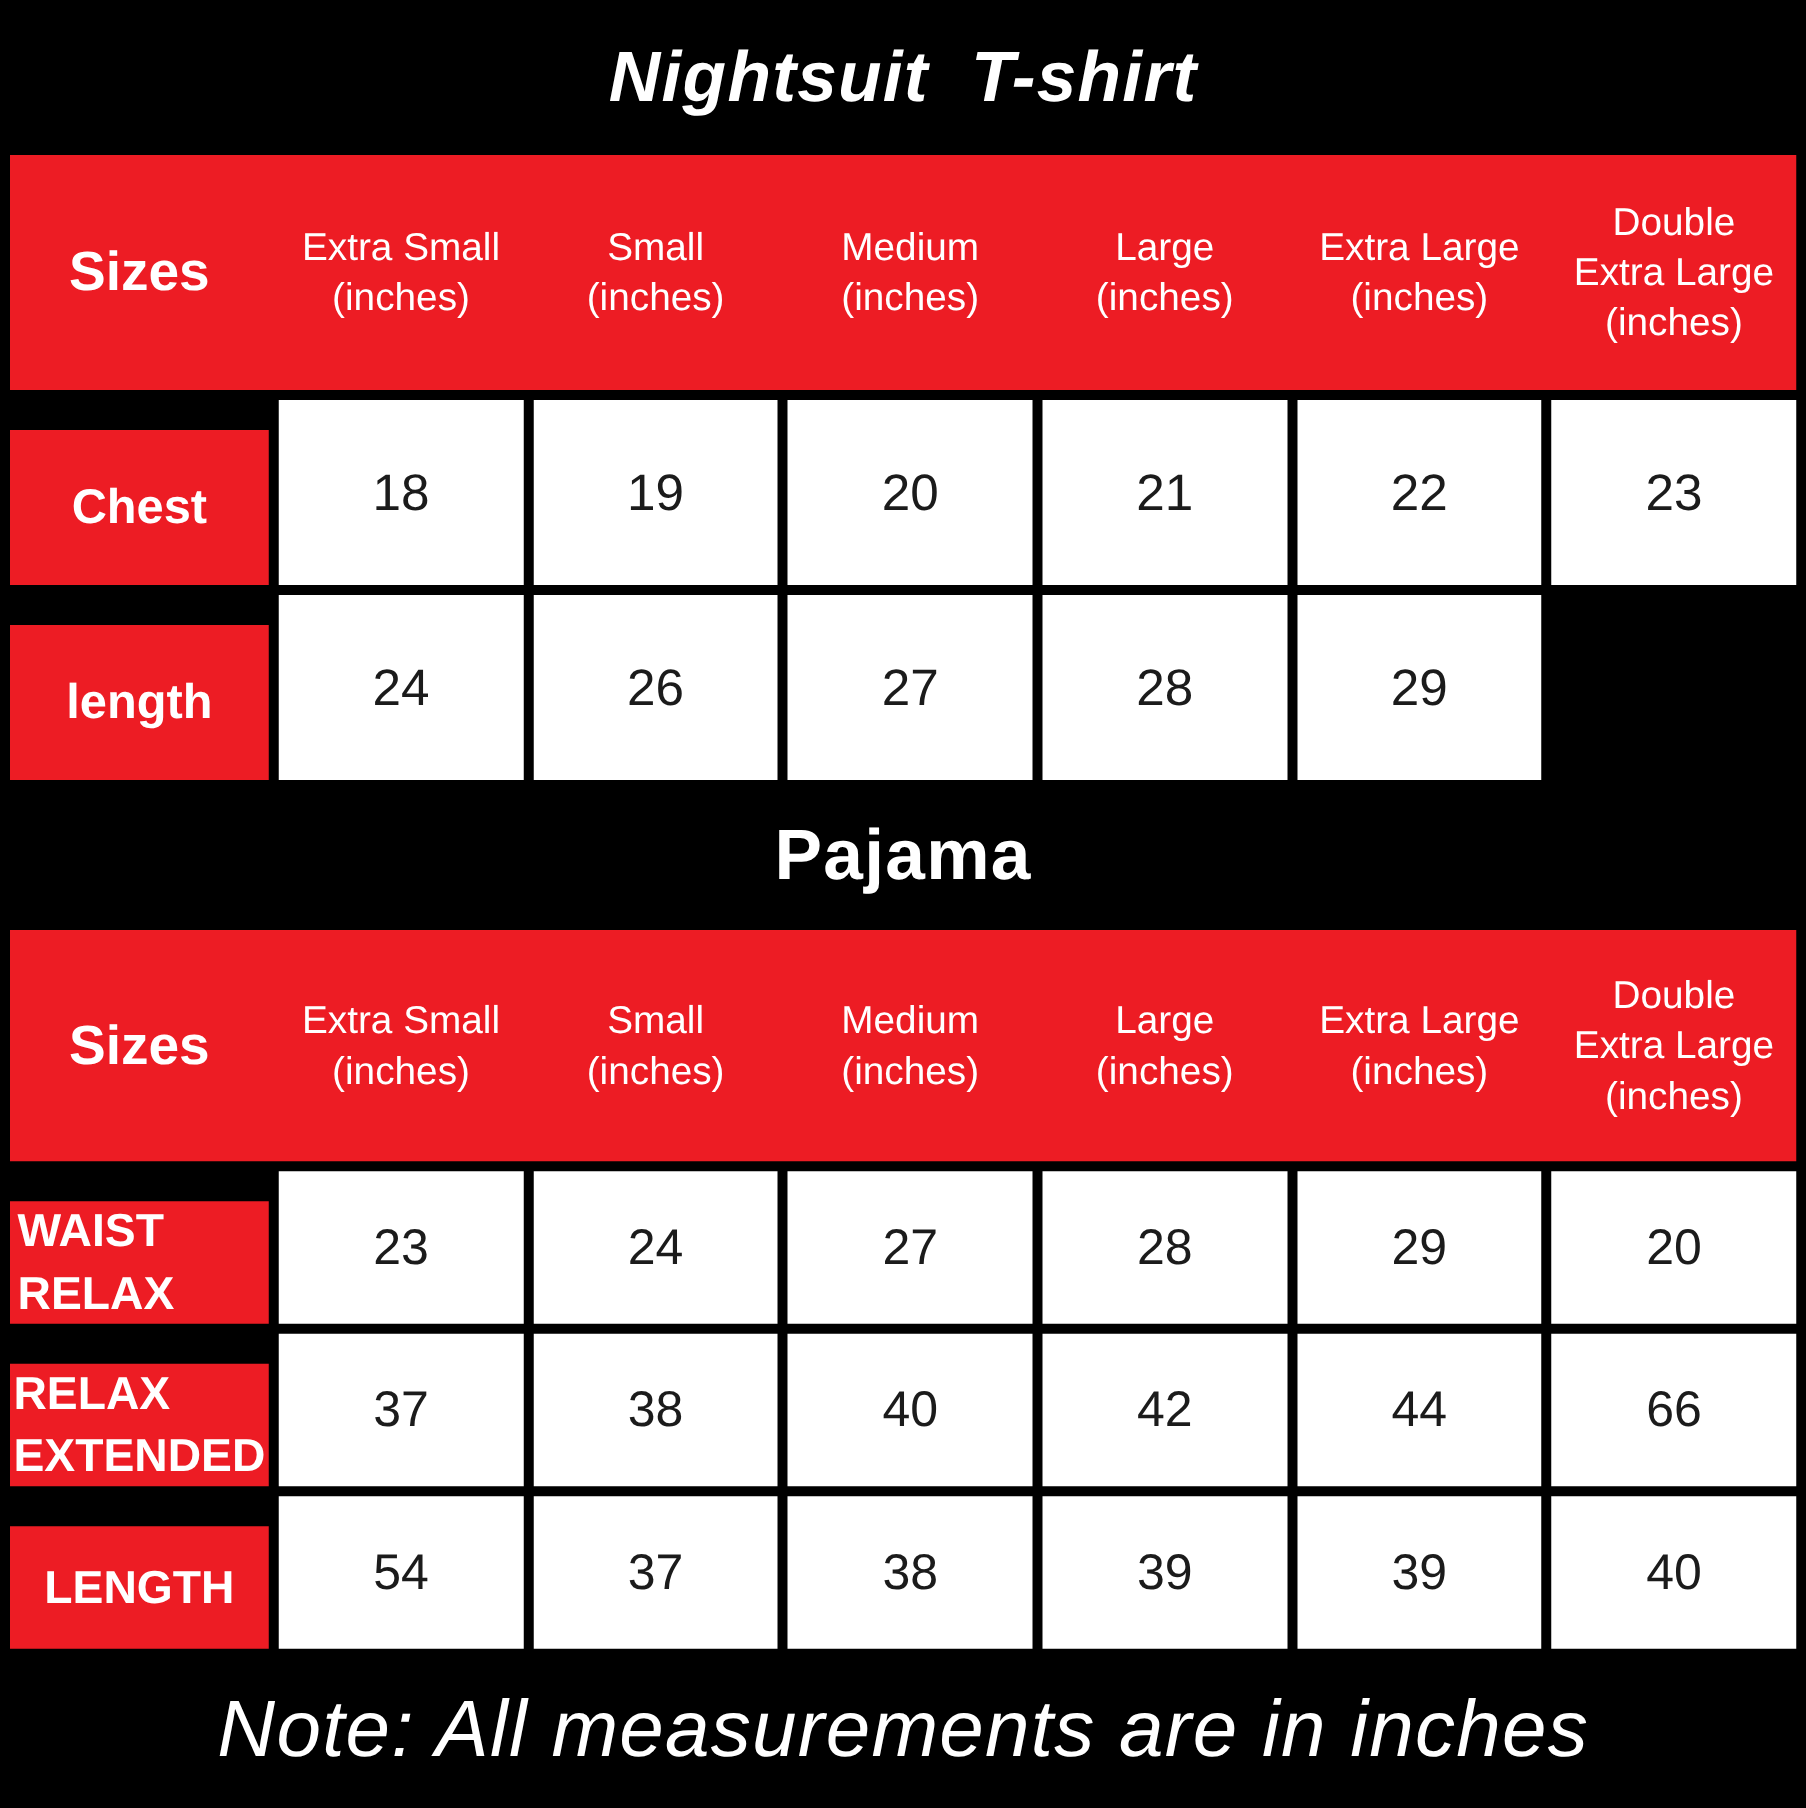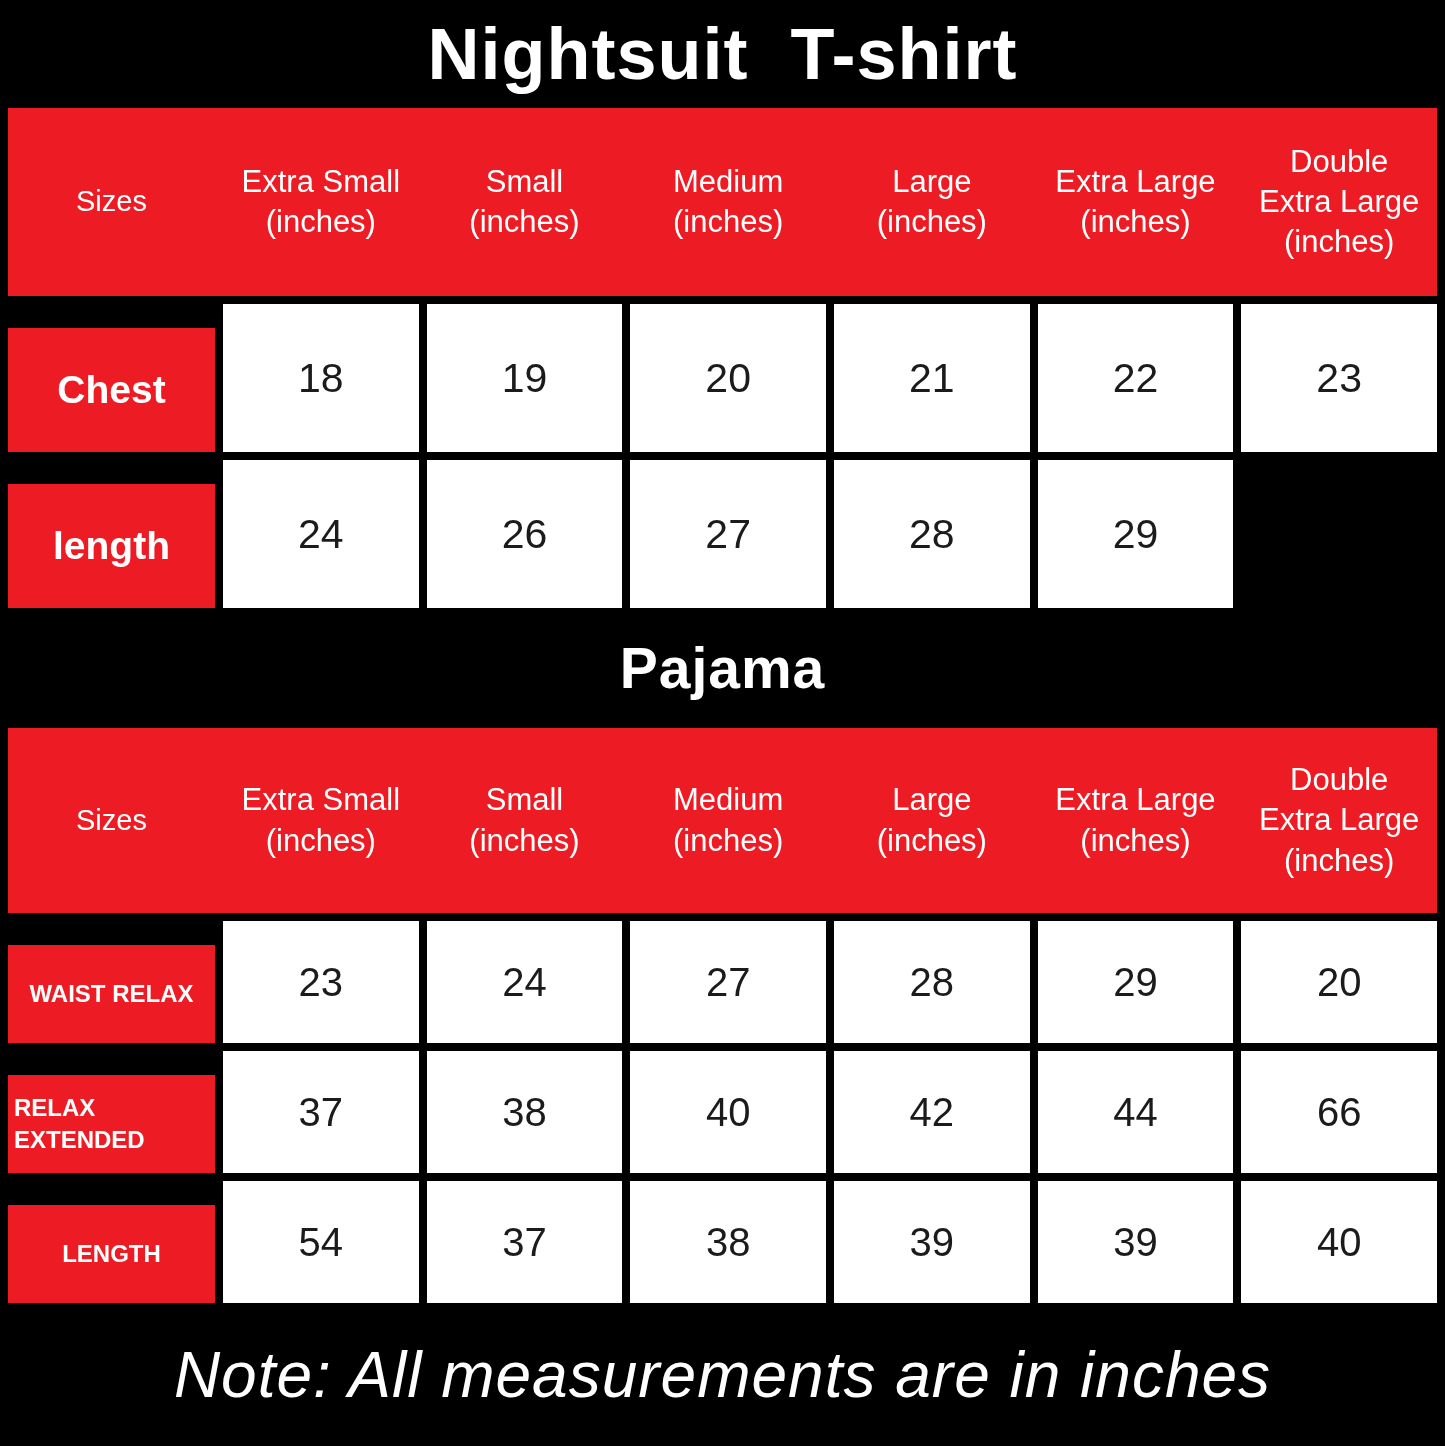--- a/index.html
+++ b/index.html
@@ -12,21 +12,21 @@
     background:var(--black);
     font-family:"Liberation Sans", sans-serif;
   }
   .page{width:1445px;height:1446px;display:flex;flex-direction:column;background:var(--black);}
 
   .title-bar{
     display:flex;align-items:center;justify-content:center;
     color:var(--white);font-weight:700;letter-spacing:1px;
     white-space:pre;
   }
-  .title-bar.t1{height:108px;font-size:72px;}
+  .title-bar.t1{height:124px;font-size:57px;font-style:italic;}
   .title-bar.t2{height:120px;font-size:57px;}
 
   .size-table{
     display:grid;
     grid-template-columns:207px repeat(6,1fr);
     gap:8px;
     padding:0 8px;
   }
   .size-table.t1{grid-template-rows:188px 148px 148px;}
   .size-table.t2{grid-template-rows:185px 122px 122px 122px;}
@@ -37,29 +37,29 @@
     display:grid;
     grid-template-columns:207px repeat(6,1fr);
     gap:8px;
   }
   .hcell{
     display:flex;align-items:center;justify-content:center;
     text-align:center;color:var(--white);
     font-size:31px;line-height:1.3;font-weight:500;
     padding:0 14px;
   }
-  .hcell.sizes{font-size:29px;font-weight:400;padding:0 18px;}
+  .hcell.sizes{font-size:44px;font-weight:700;padding:0 18px;}
 
   .label-cell{
     background:var(--red);color:var(--white);
     display:flex;align-items:center;justify-content:center;
     text-align:left;font-weight:700;padding:0 6px;line-height:1.35;margin-top:24px;
   }
   .t1 .label-cell{font-size:39px;}
-  .t2 .label-cell{font-size:24px;}
+  .t2 .label-cell{font-size:37px;}
 
   .value-cell{
     background:var(--white);color:var(--ink);
     display:flex;align-items:center;justify-content:center;
     font-size:41px;
   }
   .t2 .value-cell{font-size:40px;}
 
   .note-bar{
     flex:1;

